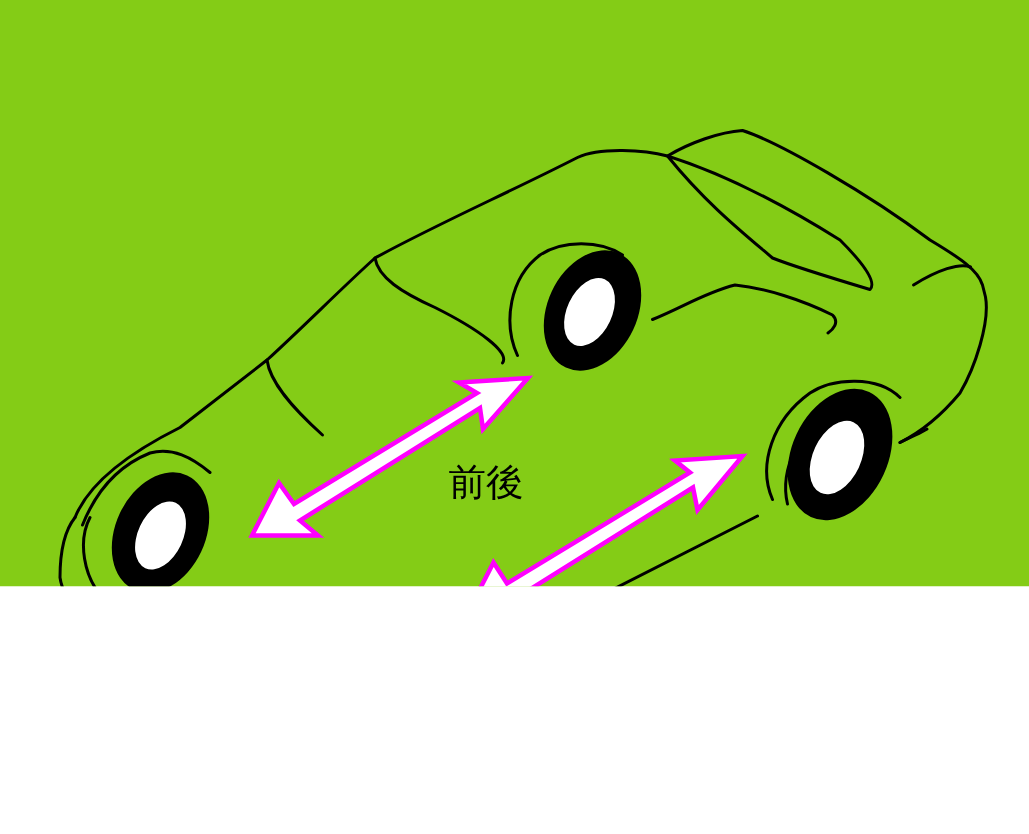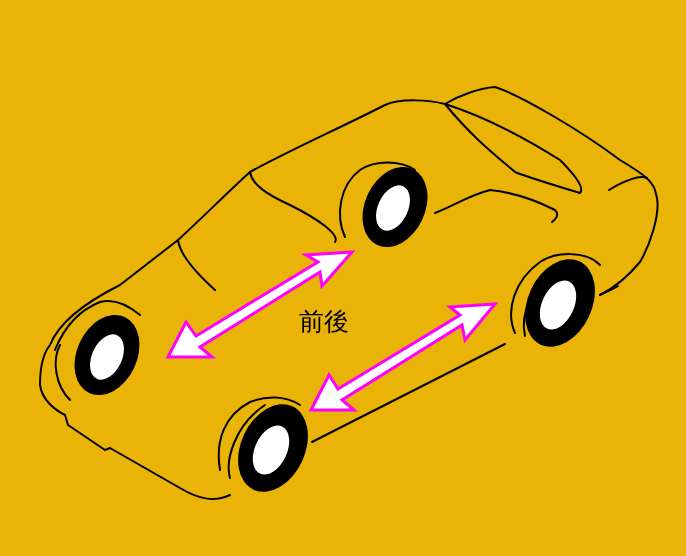--- a/index.html
+++ b/index.html
@@ -1,16 +1,16 @@
 <!DOCTYPE html>
 <html><head>
   <meta charset="utf-8">
   <style>
     html, body { margin: 0; padding: 0; background: #ffffff; }
-    .canvas { position: relative; width: 686px; height: 556px; background: #eab308; overflow: hidden; }
+    .canvas { position: relative; width: 686px; height: 391px; background: #84cc16; overflow: hidden; }
     svg { position: absolute; left: 0; top: 0; }
     .label {
       position: absolute; left: 299px; top: 309px;
       font-family: "DejaVu Sans", sans-serif; font-size: 25px; color: #000;
       letter-spacing: 0px; line-height: 1;
     }
     .line { fill: none; stroke: #000; stroke-width: 2; stroke-linecap: round; stroke-linejoin: round; }
     .arrow { fill: #ffffff; stroke: #ff00ff; stroke-width: 3; stroke-linejoin: miter; }
   </style>
 </head>

